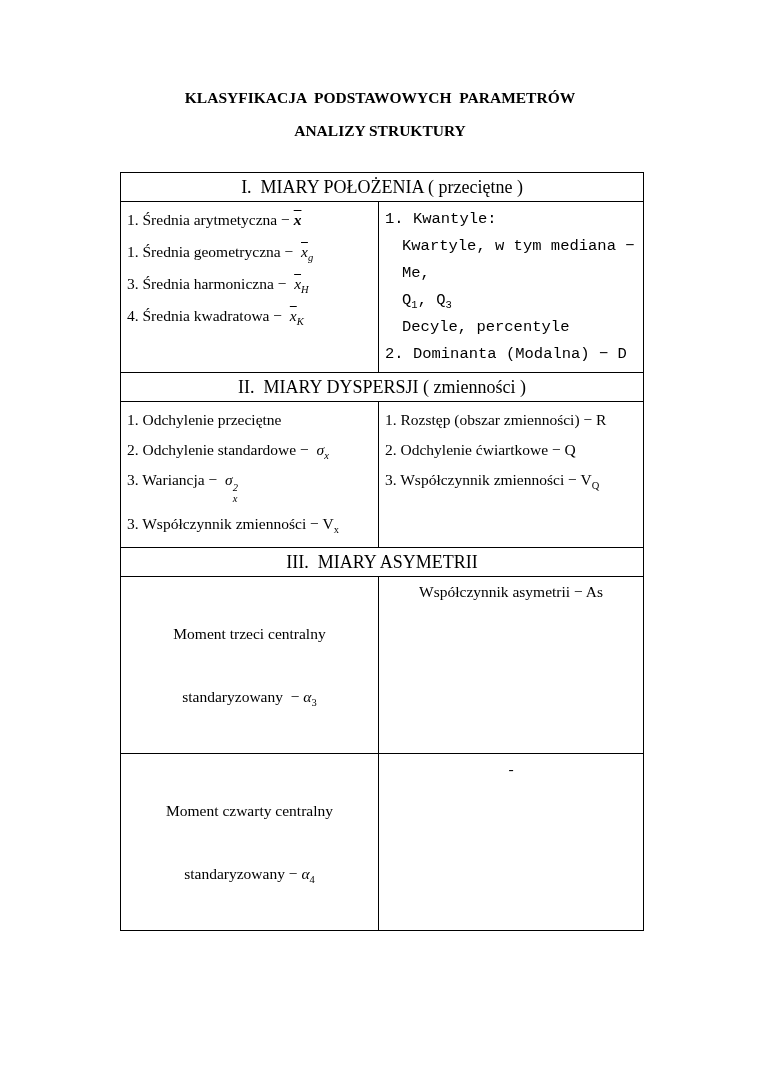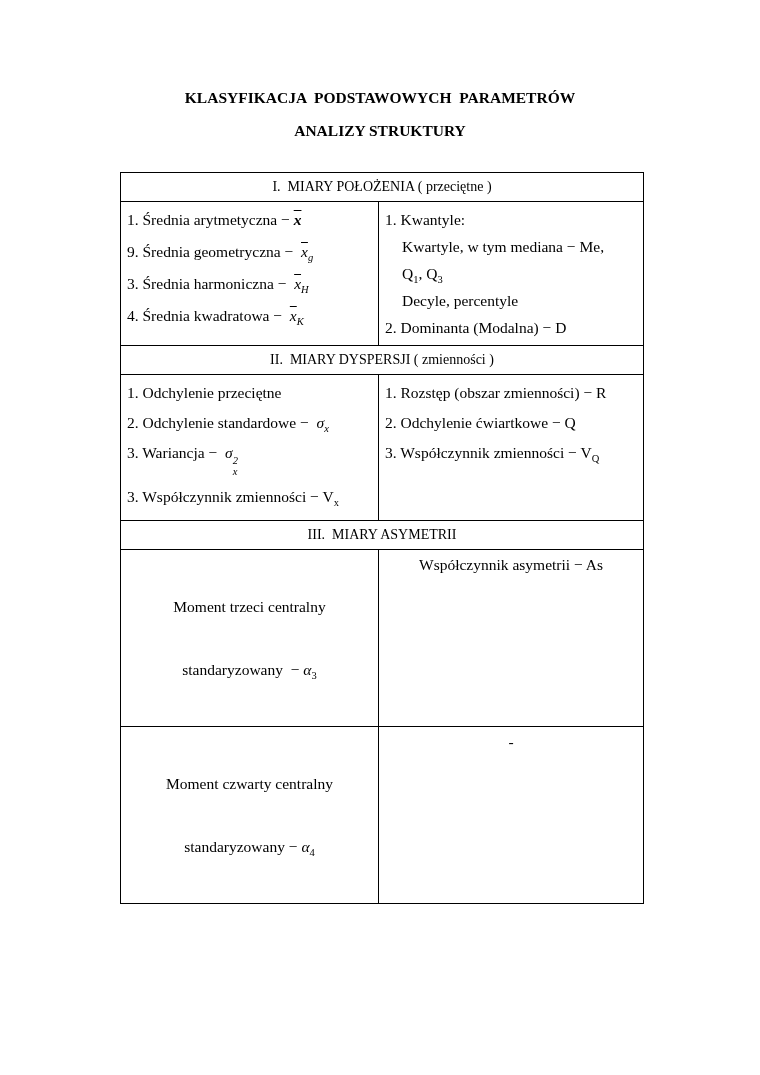--- a/index.html
+++ b/index.html
@@ -21,28 +21,28 @@
     table-layout:fixed;
   }
   td, th {
     border:1.6px solid #000;
     vertical-align:top;
     font-size:15.5px;
     padding:4px 6px;
   }
   th { font-weight:bold; text-align:center; vertical-align:middle; height:30px; font-size:15.5px; }
   td.sechead {
-    text-align:center; font-size:14px; height:29px;
+    text-align:center; font-size:18px; height:29px;
     white-space:pre-wrap; padding:3px 4px; vertical-align:middle;
   }
   td.fullrow { text-align:center; height:27px; vertical-align:middle; white-space:pre-wrap; }
 
   .li { line-height:21px; margin:3px 0 11px 0; white-space:pre-wrap; }
   .s2 .li { margin-bottom:9px; }
-  .rline { line-height:27px; white-space:pre-wrap; }
+  .rline { line-height:27px; white-space:pre-wrap;font-family:Liberation Mono, monospace; }
   .indent { padding-left:17px; }
 
   sub.ss { font-size:10.5px; line-height:0; }
   sub.ss.it { font-style:italic; }
   .xbar { font-style:italic; text-decoration:overline; }
   .bi { font-weight:bold; }
   .it { font-style:italic; }
   .stack {
     display:inline-flex; flex-direction:column;
     font-size:10.5px; line-height:1.05; vertical-align:-6px;
@@ -70,21 +70,21 @@
 
     <tbody>
 
     <tr>
       <td class="sechead" colspan="2">I.  MIARY POŁOŻENIA ( przeciętne )</td>
     </tr>
 
     <tr>
       <td class="s1">
         <div class="li"><span>1. Średnia arytmetyczna − </span><span class="xbar bi">x</span></div>
-        <div class="li"><span>9. Średnia geometryczna −  </span><span class="xbar">x</span><sub class="ss it">g</sub></div>
+        <div class="li"><span>1. Średnia geometryczna −  </span><span class="xbar">x</span><sub class="ss it">g</sub></div>
         <div class="li"><span>3. Średnia harmoniczna −  </span><span class="xbar">x</span><sub class="ss it">H</sub></div>
         <div class="li"><span>4. Średnia kwadratowa −  </span><span class="xbar">x</span><sub class="ss it">K</sub></div>
       </td>
       <td>
         <div class="rline">1. Kwantyle:</div>
         <div class="rline indent">Kwartyle, w tym mediana − Me,</div>
         <div class="rline indent"><span>Q</span><sub class="ss">1</sub><span>, Q</span><sub class="ss">3</sub></div>
         <div class="rline indent">Decyle, percentyle</div>
         <div class="rline">2. Dominanta (Modalna) − D</div>
       </td>

